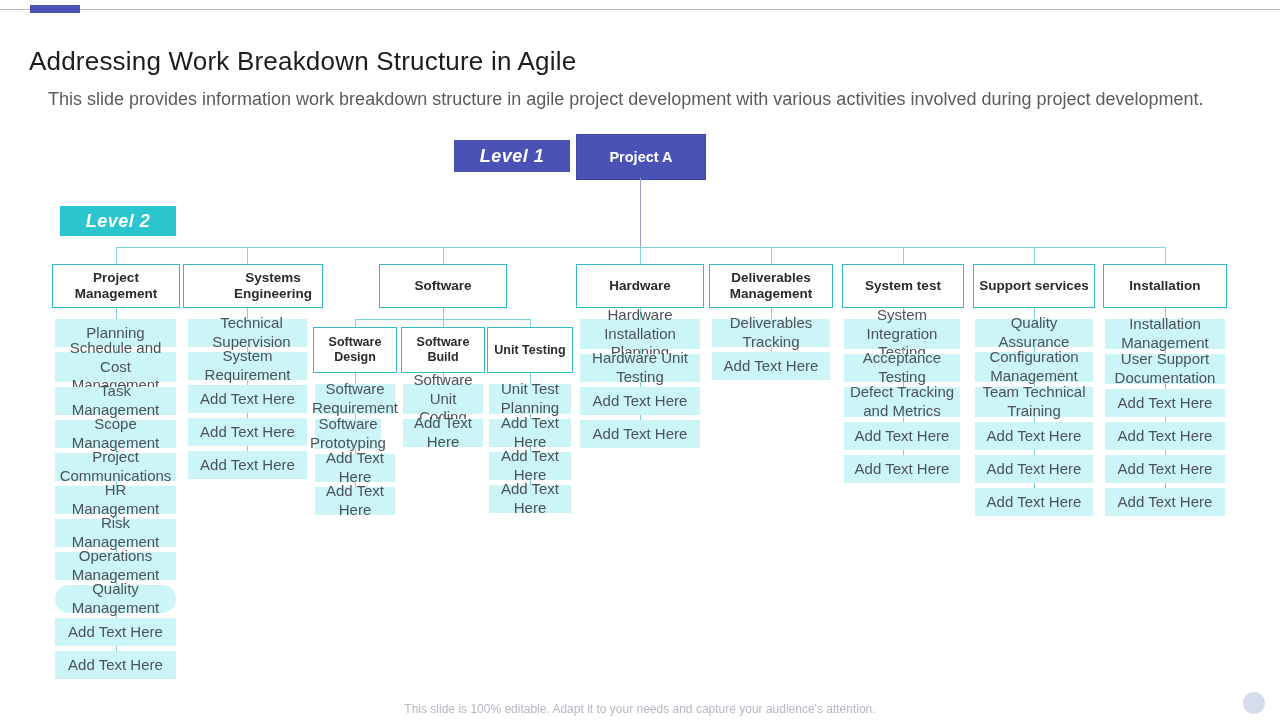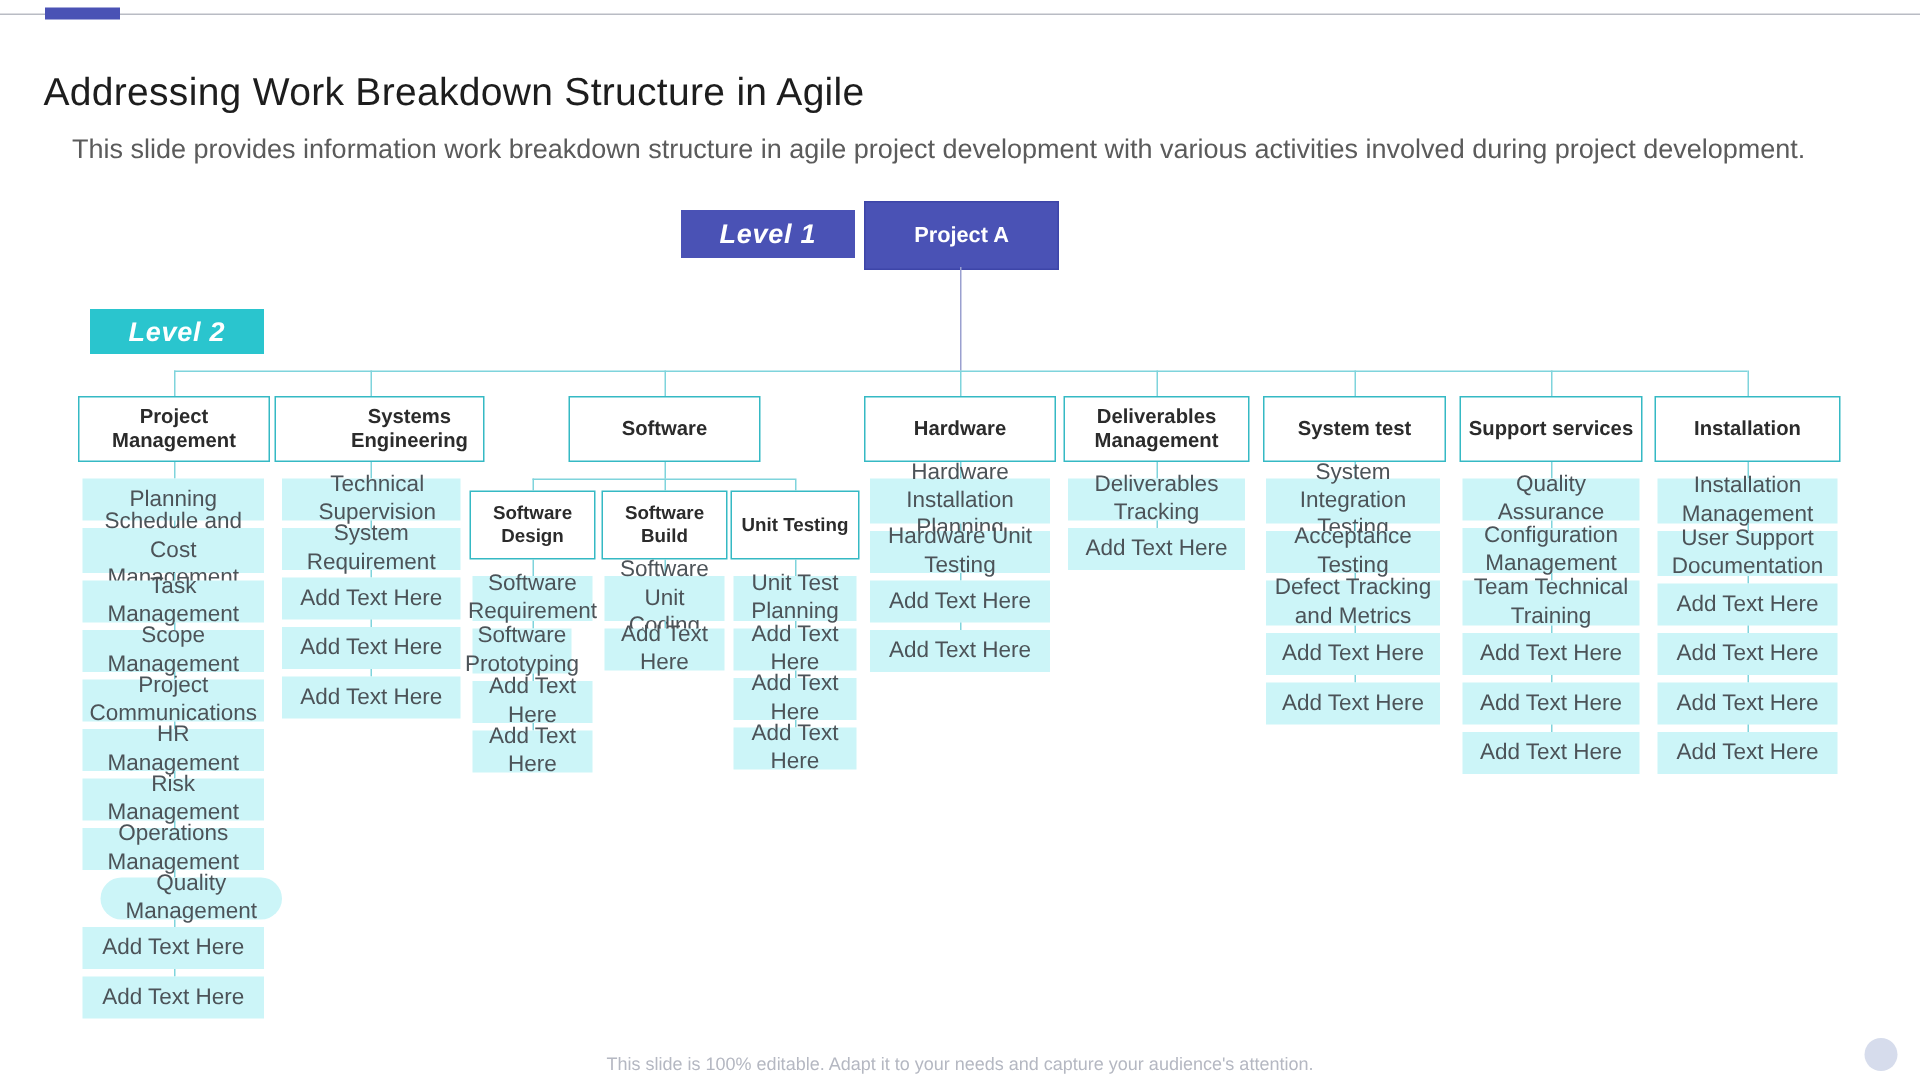--- a/index.html
+++ b/index.html
@@ -99,21 +99,21 @@
     <div class="cell" style="left: 55px; top: 420px; width: 121px; height: 28px;">Scope Management</div>
     <div class="line line-v" style="left: 116px; top: 448px; height: 5px;"></div>
     <div class="cell" style="left: 55px; top: 453px; width: 121px; height: 28px;">Project Communications</div>
     <div class="line line-v" style="left: 116px; top: 481px; height: 5px;"></div>
     <div class="cell" style="left: 55px; top: 486px; width: 121px; height: 28px;">HR Management</div>
     <div class="line line-v" style="left: 116px; top: 514px; height: 5px;"></div>
     <div class="cell" style="left: 55px; top: 519px; width: 121px; height: 28px;">Risk Management</div>
     <div class="line line-v" style="left: 116px; top: 547px; height: 5px;"></div>
     <div class="cell" style="left: 55px; top: 552px; width: 121px; height: 28px;">Operations Management</div>
     <div class="line line-v" style="left: 116px; top: 580px; height: 5px;"></div>
-    <div class="cell" style="left: 67px; top: 585px; width: 121px; height: 28px; border-radius: 14px;">Quality Management</div>
+    <div class="cell" style="left: 55px; top: 585px; width: 121px; height: 28px; border-radius: 14px;">Quality Management</div>
     <div class="line line-v" style="left: 116px; top: 613px; height: 5px;"></div>
     <div class="cell" style="left: 55px; top: 618px; width: 121px; height: 28px;">Add Text Here</div>
     <div class="line line-v" style="left: 116px; top: 646px; height: 5px;"></div>
     <div class="cell" style="left: 55px; top: 651px; width: 121px; height: 28px;">Add Text Here</div>
     <div class="line line-v" style="left: 247px; top: 247px; height: 17px;"></div>
     <div class="node-head" style="left: 183px; top: 264px; width: 140px; height: 44px; padding-left: 44px;">Systems Engineering</div>
     <div class="line line-v" style="left: 247px; top: 308px; height: 11px;"></div>
     <div class="cell" style="left: 188px; top: 319px; width: 119px; height: 28px; padding-left: 12px;">Technical Supervision</div>
     <div class="line line-v" style="left: 247px; top: 347px; height: 5px;"></div>
     <div class="cell" style="left: 188px; top: 352px; width: 119px; height: 28px;">System Requirement</div>

